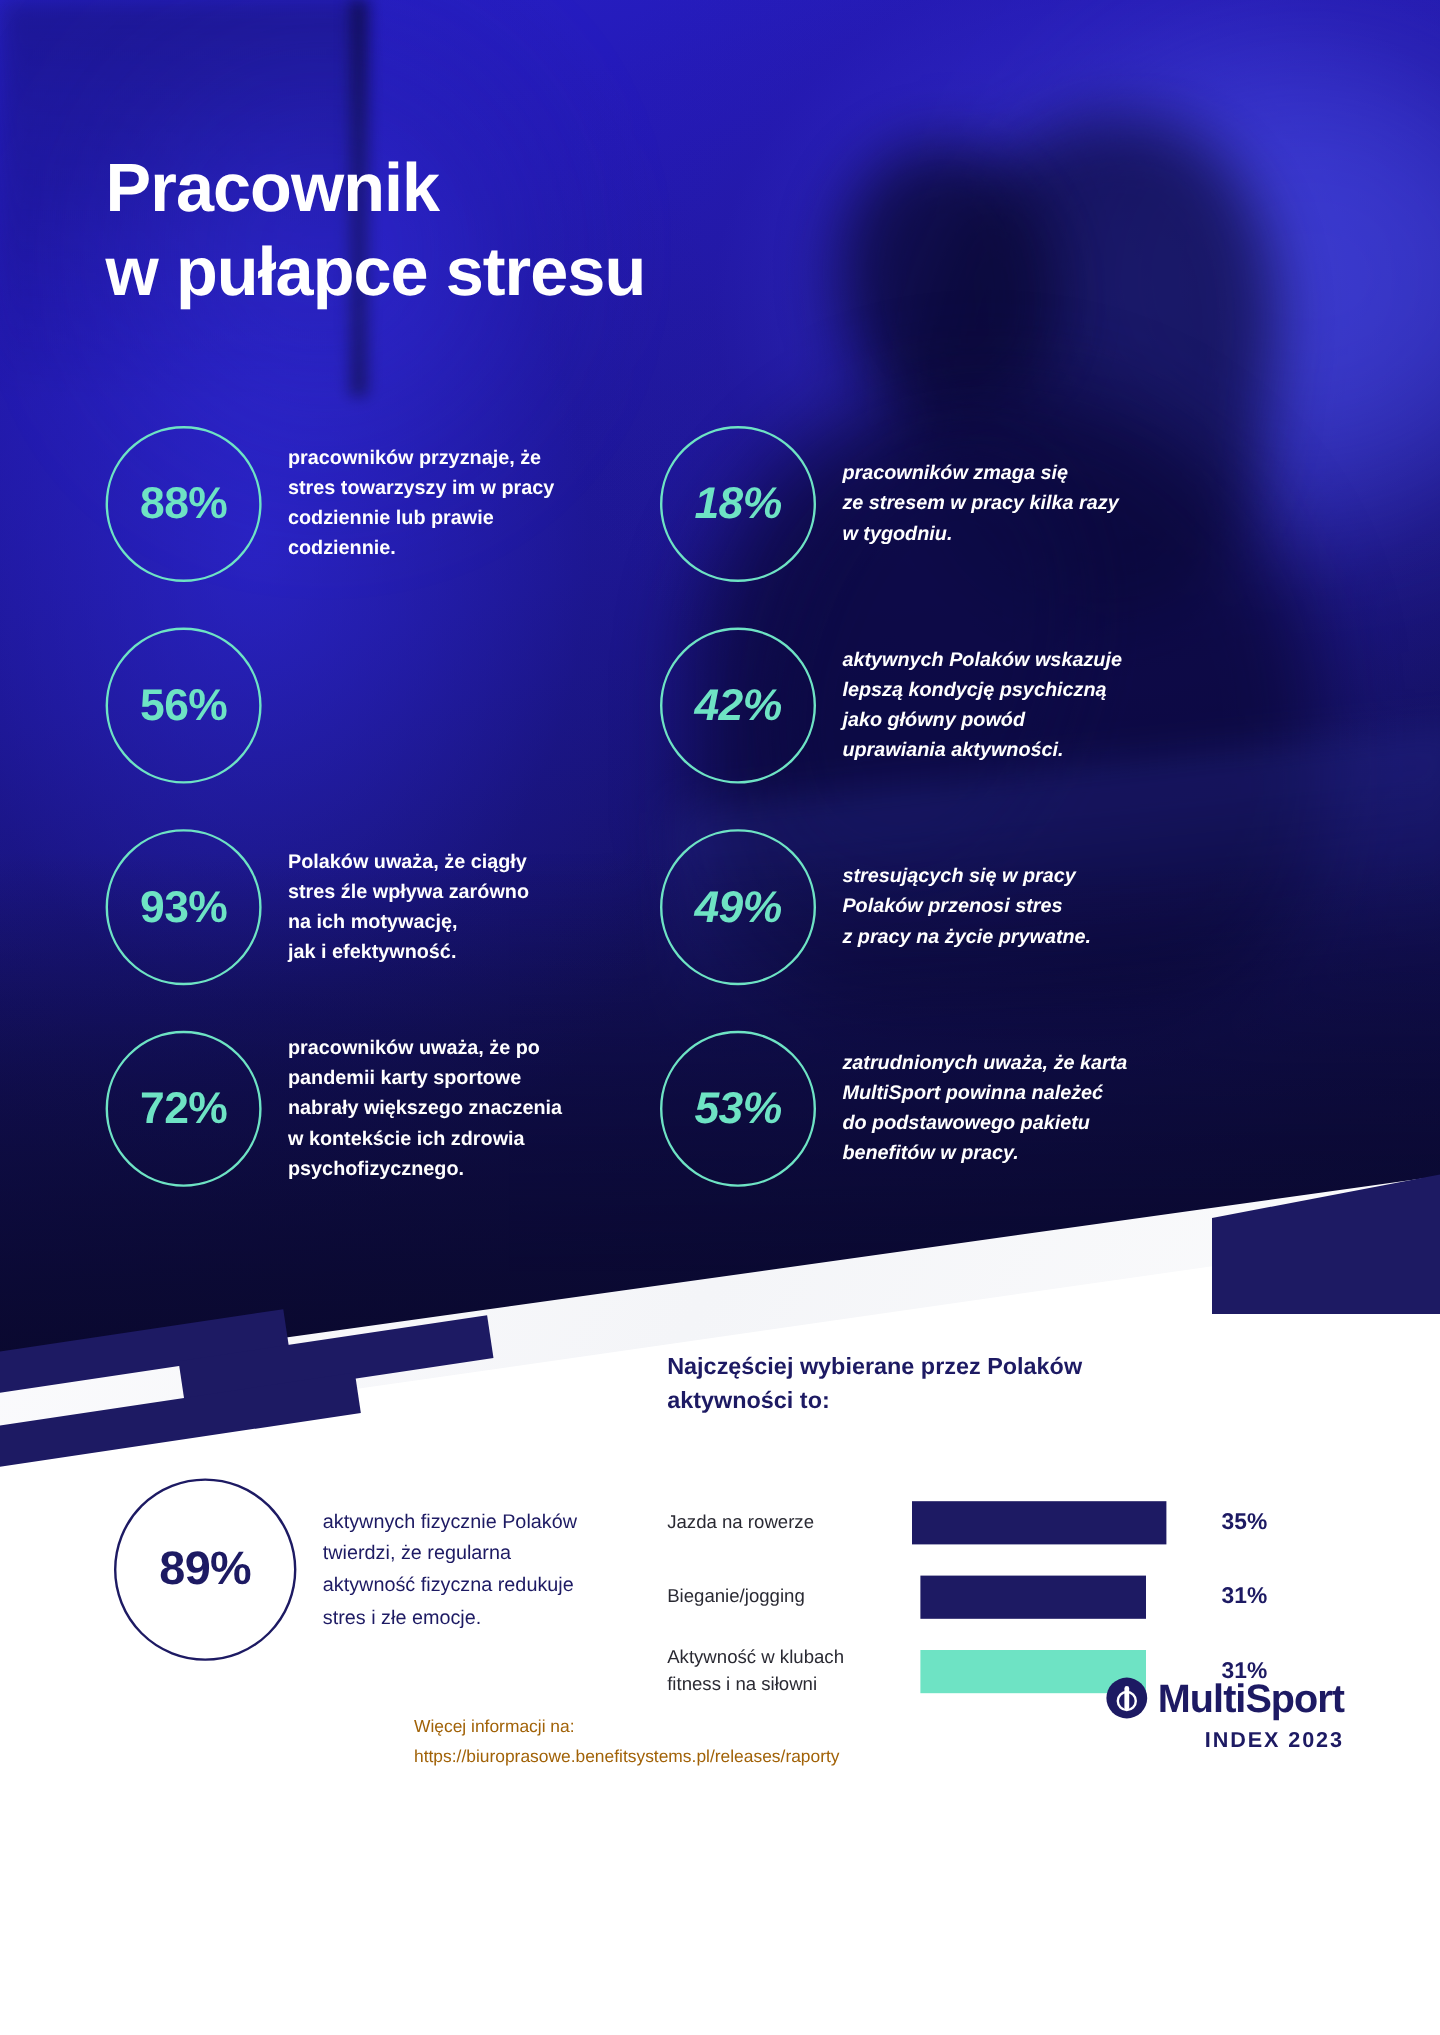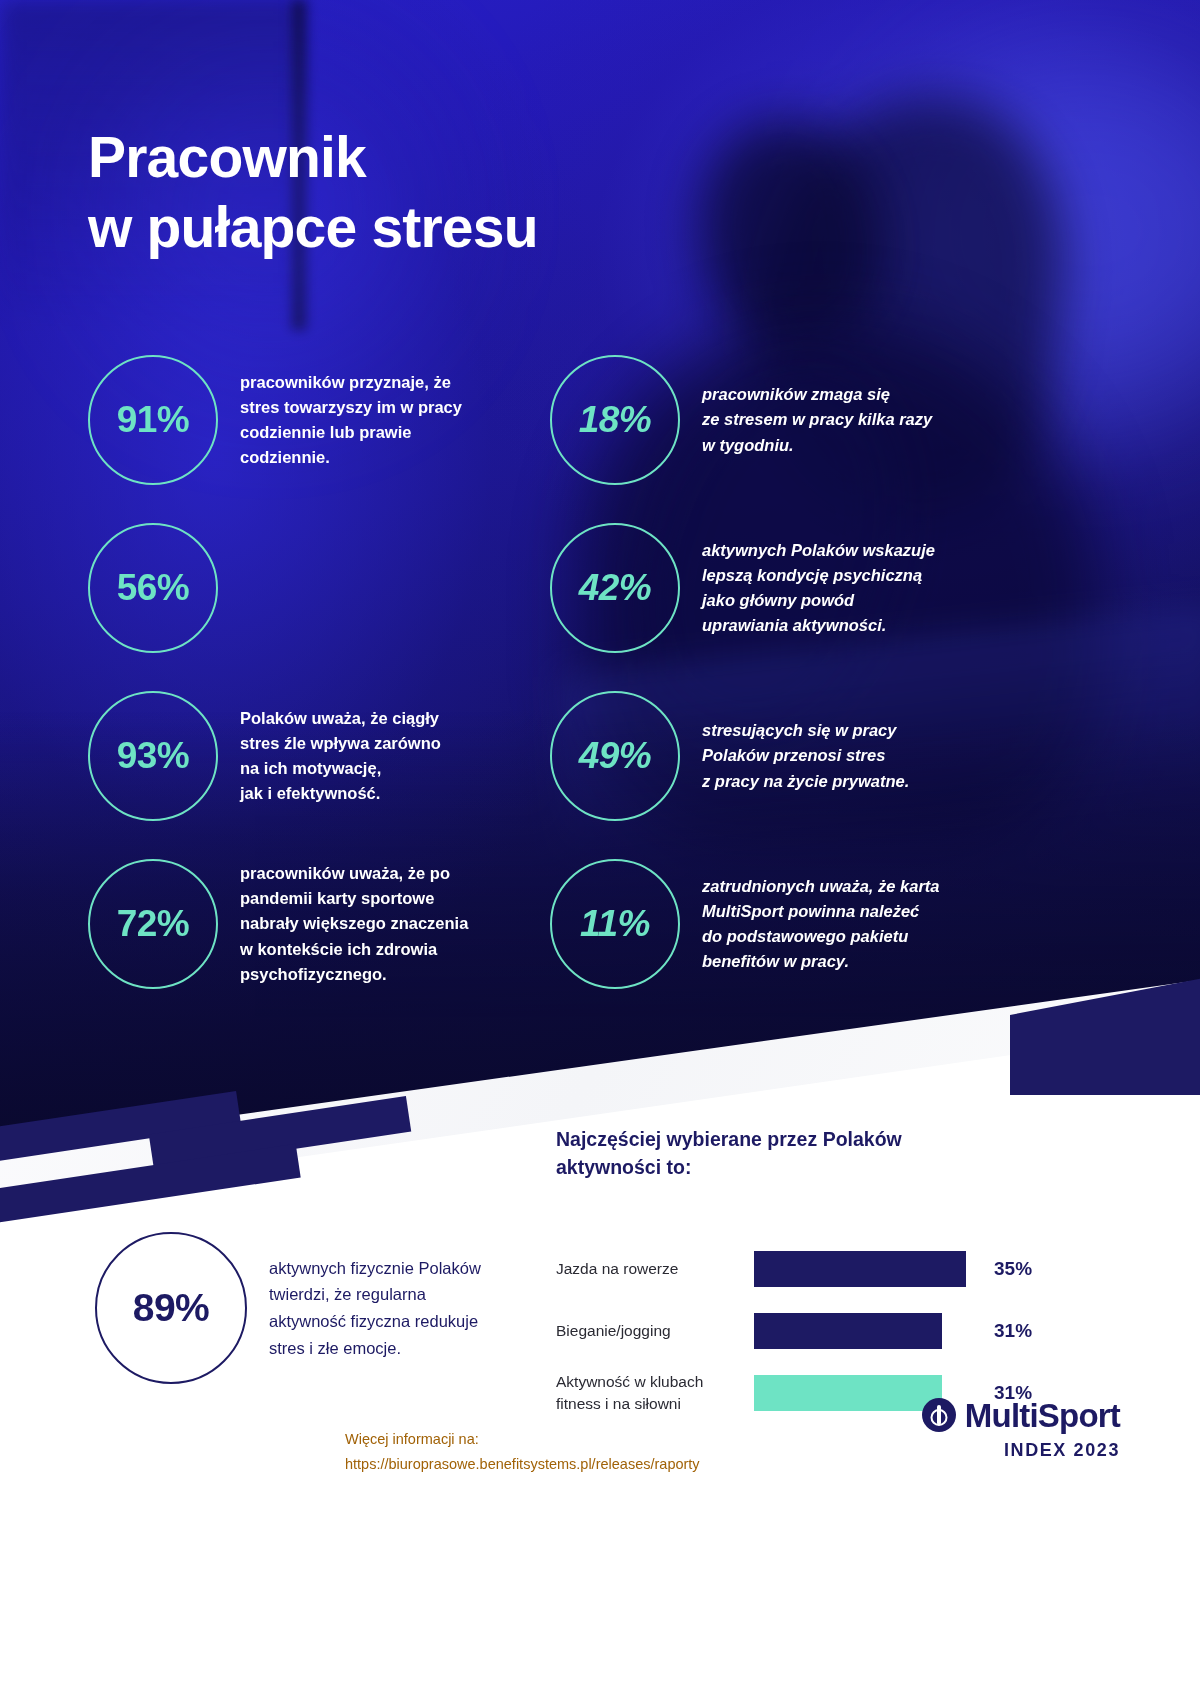--- a/index.html
+++ b/index.html
@@ -238,20 +238,21 @@
     font-weight: 700;
     line-height: 1.45;
     white-space: pre-line;
     margin-bottom: 60px;
   }
   .bar-row {
     display: flex;
     align-items: center;
     height: 54px;
     margin-bottom: 8px;
+    gap: 24px;
   }
   .bar-label {
     width: 198px;
     color: #2a2a33;
     font-size: 15.5px;
     font-weight: 400;
     line-height: 1.38;
     white-space: pre-line;
     padding-right: 10px;
   }
@@ -362,21 +363,21 @@
       <div class="ph-dark-bottom"></div>
     </div>
 
     <h1 class="title">Pracownik
 w pułapce stresu</h1>
 
     <div class="stats">
 
       <div class="stat-col col-left">
         <div class="stat">
-          <div class="stat-circle">91%</div>
+          <div class="stat-circle">88%</div>
           <div class="stat-text">pracowników przyznaje, że
 stres towarzyszy im w pracy
 codziennie lub prawie
 codziennie.</div>
         </div>
         <div class="stat">
           <div class="stat-circle">56%</div>
         </div>
         <div class="stat">
           <div class="stat-circle">93%</div>
@@ -409,21 +410,21 @@
 jako główny powód
 uprawiania aktywności.</div>
         </div>
         <div class="stat">
           <div class="stat-circle">49%</div>
           <div class="stat-text">stresujących się w pracy
 Polaków przenosi stres
 z pracy na życie prywatne.</div>
         </div>
         <div class="stat">
-          <div class="stat-circle">11%</div>
+          <div class="stat-circle">53%</div>
           <div class="stat-text">zatrudnionych uważa, że karta
 MultiSport powinna należeć
 do podstawowego pakietu
 benefitów w pracy.</div>
         </div>
       </div>
 
     </div>
   </div>
 

